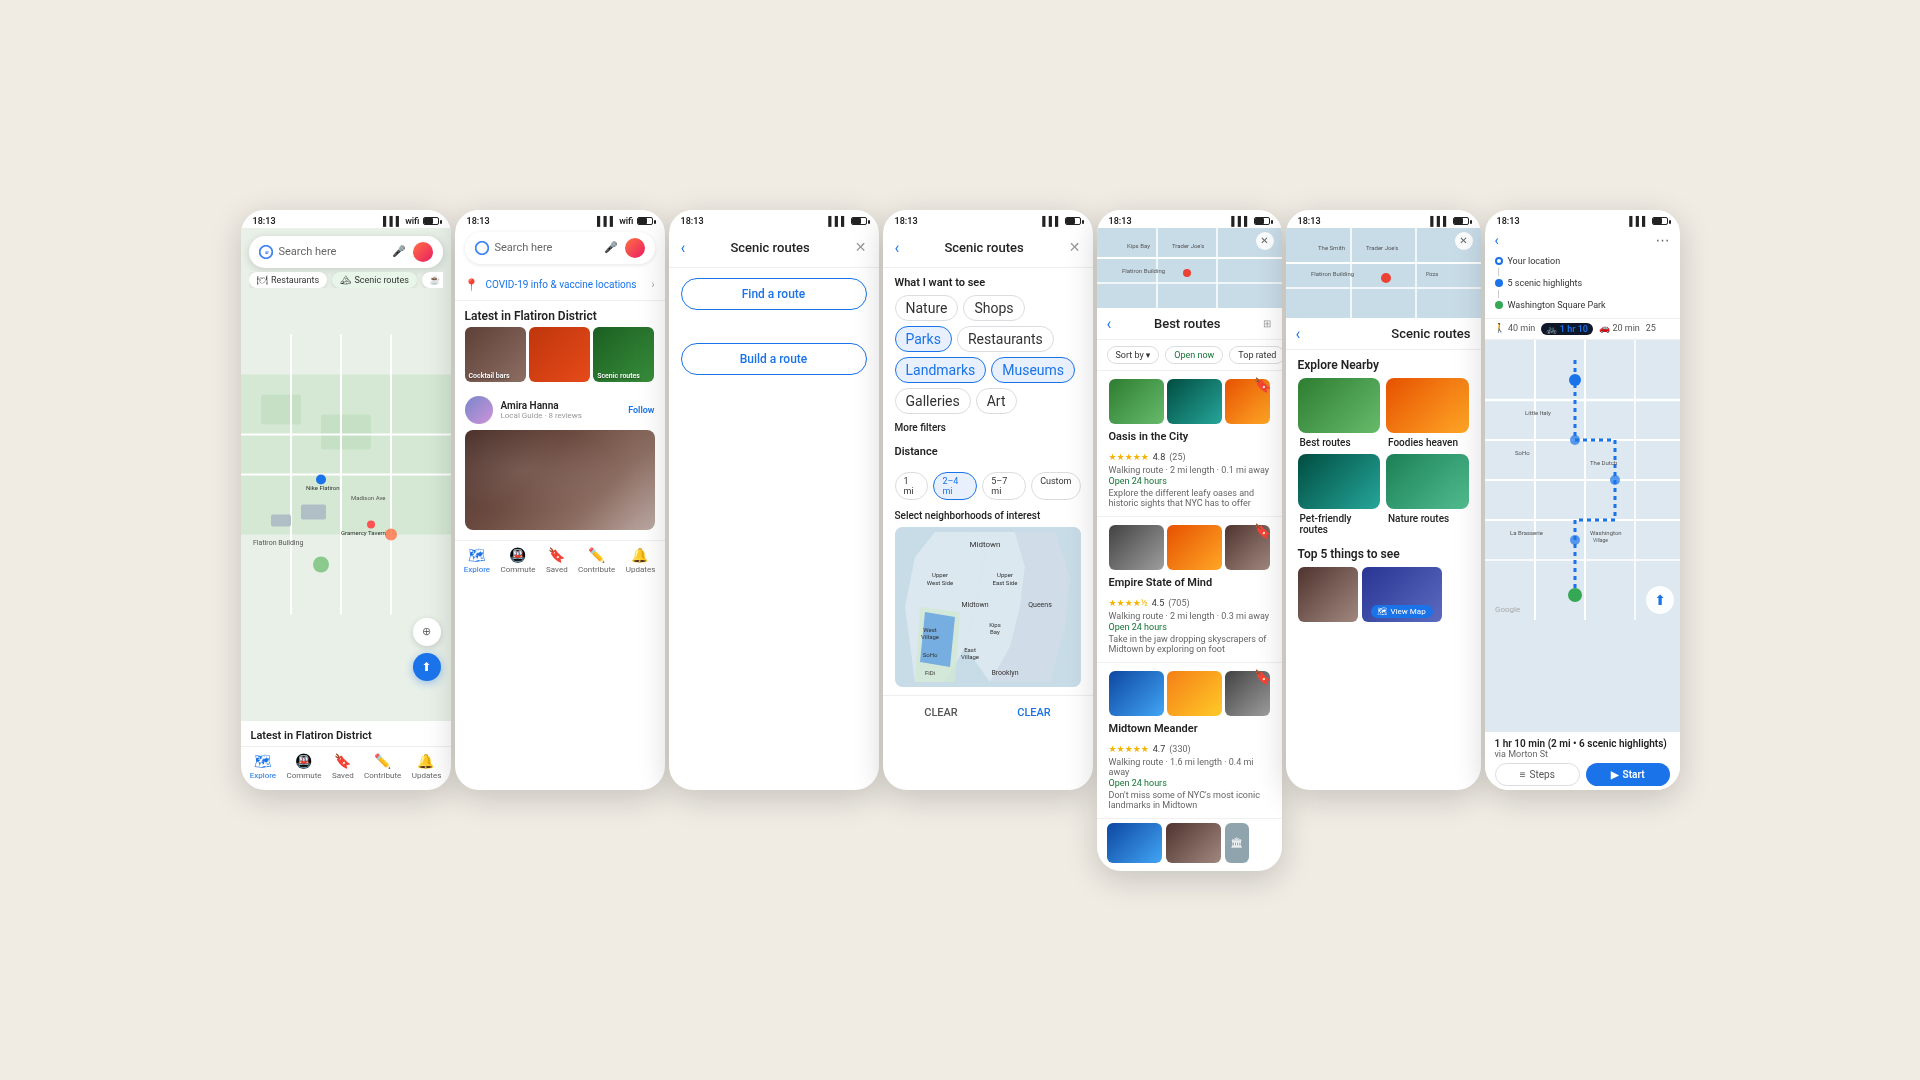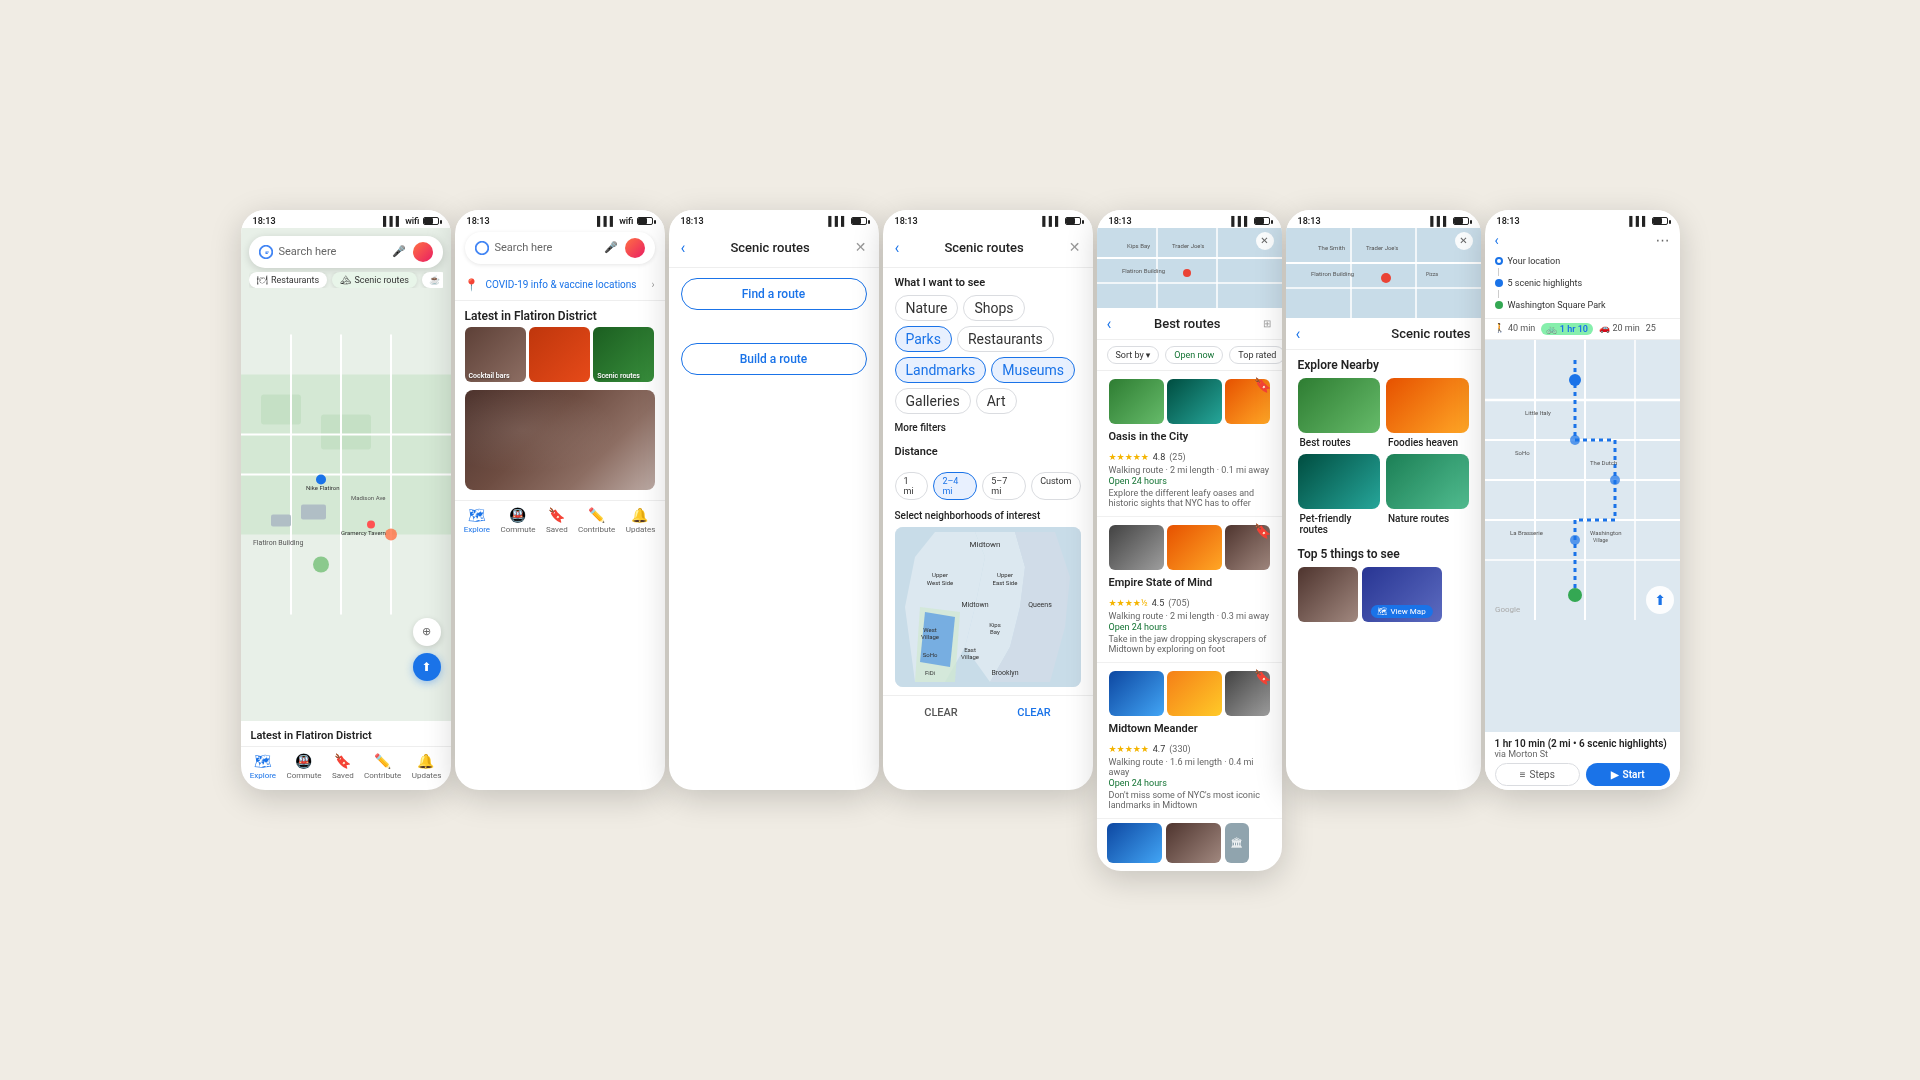--- a/index.html
+++ b/index.html
@@ -449,20 +449,28 @@
     <div class="section-title">Latest in Flatiron District</div>
     <div class="photos-row">
       <div class="photo-thumb photo-bg1">
         <span class="photo-label">Cocktail bars</span>
       </div>
       <div class="photo-thumb photo-bg2"></div>
       <div class="photo-thumb photo-bg3">
         <span class="photo-label">Scenic routes</span>
       </div>
     </div>
+    <div class="user-row">
+      <div class="user-avatar"></div>
+      <div class="user-info">
+        <div class="user-name">Amira Hanna</div>
+        <div class="user-sub">Local Guide · 8 reviews</div>
+      </div>
+      <span class="follow-btn">Follow</span>
+    </div>
     <div class="big-photo">
       <div class="big-photo-inner"></div>
     </div>
     <div class="bottom-nav">
       <div class="nav-item active">
         <span class="nav-icon">🗺</span>
         <span>Explore</span>
       </div>
       <div class="nav-item">
         <span class="nav-icon">🚇</span>
@@ -761,21 +769,21 @@
       </div>
       <div style="width:1px;height:8px;background:#ccc;margin-left:3px;"></div>
       <div class="route-point">
         <div class="dot-green"></div>
         <span style="font-size:9px;color:#333;">Washington Square Park</span>
       </div>
     </div>
 
     <div style="display:flex;gap:6px;padding:4px 10px;border-bottom:1px solid #eee;font-size:9px;color:#555;">
       <span>🚶 40 min</span>
-      <span style="color:#1a73e8;background:#86efac;border-radius:8px;padding:1px 5px;font-weight:600;text-align:right;">🚲 1 hr 10</span>
+      <span style="color:#1a73e8;background:#0f172a;border-radius:8px;padding:1px 5px;font-weight:600;text-align:right;">🚲 1 hr 10</span>
       <span>🚗 20 min</span>
       <span>25</span>
     </div>
 
     <div class="nav-map">
       <svg width="100%" height="100%" viewBox="0 0 195 280" xmlns="http://www.w3.org/2000/svg">
         <rect width="195" height="280" fill="#c8dce8"></rect>
         <rect x="0" y="0" width="195" height="280" fill="#dde8f0"></rect>
         <line x1="0" y1="60" x2="195" y2="60" stroke="#fff" stroke-width="2.5"></line>
         <line x1="0" y1="100" x2="195" y2="100" stroke="#fff" stroke-width="2"></line>

